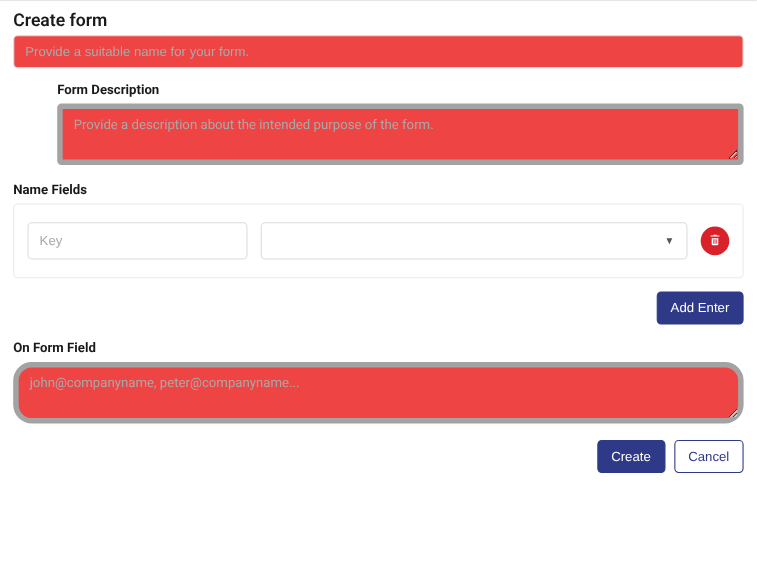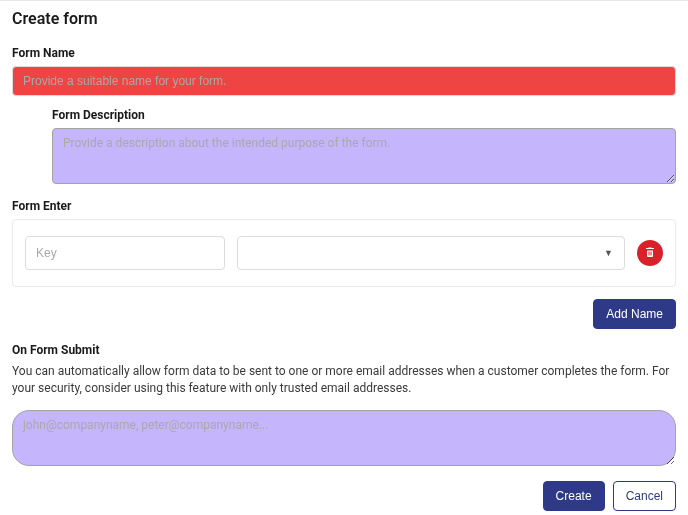--- a/index.html
+++ b/index.html
@@ -14,21 +14,21 @@
       background: #fff;
       width: 688px;
       height: 515px;
       overflow: hidden;
       padding: 8px 12px;
       border-top: 1px solid #e6e6e6;
     }
     .page-title {
       font-size: 16px;
       font-weight: 600;
-      margin-bottom: 18px;
+      margin-bottom: 4px;
     }
     .section-label {
       font-size: 12px;
       font-weight: 700;
       margin-bottom: 6px;
     }
     .text-input {
       width: 100%;
       border: 1px solid #dcdcdc;
       border-radius: 4px;
@@ -37,26 +37,26 @@
       color: #333;
       background: #ef4444;
       outline: none;
     }
     .text-input::placeholder,
     .textarea::placeholder {
       color: #a9a9a9;
     }
     .textarea {
       width: 100%;
-      border: 1px solid #a3a3a3;
+      border: 5px solid #a3a3a3;
       border-radius: 4px;
       padding: 7px 10px;
       font-size: 12px;
       color: #333;
-      background: #c4b5fd;
+      background: #ef4444;
       resize: both;
       outline: none;
       font-family: inherit;
     }
     .desc-area { height: 56px; }
     .email-area { height: 56px; border-radius: 17px; }
     .gap-name { margin-bottom: 12px; }
     .gap-desc { margin-bottom: 12px; padding-left: 40px; }
     .fields-container {
       border: 1px solid #eaeaea;
@@ -150,53 +150,51 @@
       gap: 8px;
       margin-top: 12px;
     }
   </style>
 </head>
 <body>
 
 <h1 class="page-title">Create form</h1>
 
 <div class="gap-name">
-  <div class="section-label">Form Name</div>
   <input class="text-input" type="text" placeholder="Provide a suitable name for your form." style="">
 </div>
 
 <div class="gap-desc">
   <div class="section-label">Form Description</div>
   <textarea class="textarea desc-area" placeholder="Provide a description about the intended purpose of the form." style=""></textarea>
 </div>
 
 <div>
-  <div class="section-label">Form Enter</div>
+  <div class="section-label">Name Fields</div>
   <div class="fields-container">
     <input class="key-input" type="text" placeholder="Key" style="">
     <div class="select-wrap">
       <input class="select-input" type="text" readonly="" style="">
       <span class="caret">▼</span>
     </div>
     <button class="delete-btn">
       <span>
         <svg viewBox="0 0 24 24">
             <path d="M9 3v1H4v2h16V4h-5V3H9zm-3 6v11c0 1.1.9 2 2 2h8c1.1 0 2-.9 2-2V9H6zm3 2h2v8H9v-8zm4 0h2v8h-2v-8z"></path>
           </svg>
       </span>
     </button>
   </div>
   <div class="addfield-row">
-    <button class="btn btn-primary">Add Name</button>
+    <button class="btn btn-primary">Add Enter</button>
   </div>
 </div>
 
 <div>
-  <div class="section-label on-submit-label">On Form Submit</div>
-  <p class="help-text">You can automatically allow form data to be sent to one or more email addresses when a customer completes the form. For your security, consider using this feature with only trusted email addresses.</p>
+  <div class="section-label on-submit-label">On Form Field</div>
 </div>
 
 <div>
   <textarea class="textarea email-area" placeholder="john@companyname, peter@companyname..." style=""></textarea>
 </div>
 
 <div class="footer-row">
   <button class="btn btn-primary">Create</button>
   <button class="btn btn-outline">Cancel</button>
 </div>

